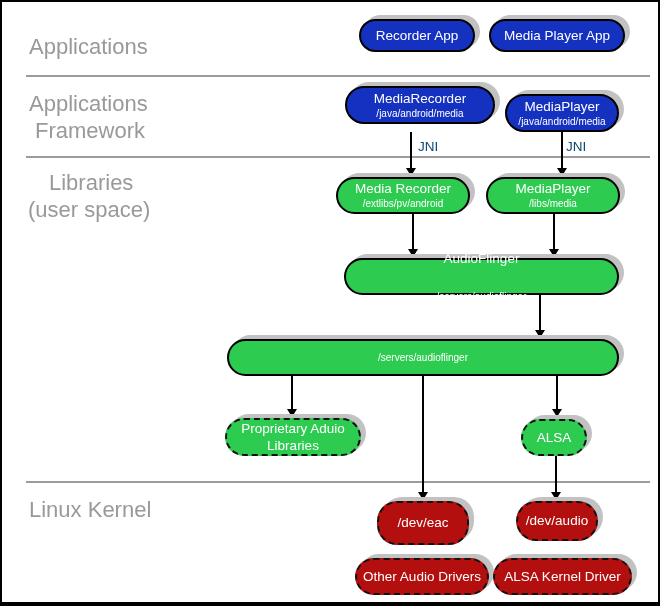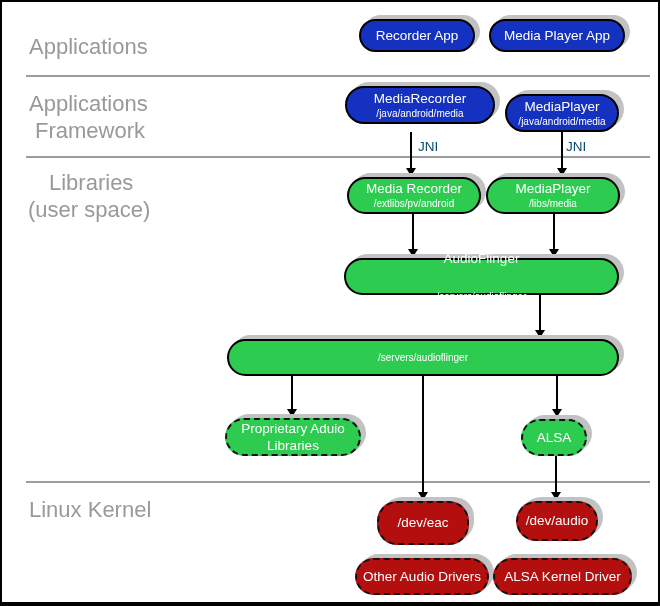--- a/index.html
+++ b/index.html
@@ -135,21 +135,21 @@
 
   <div class="node blue" style="left:343px;top:84px;width:150px;height:38px;text-align:center;">
     <div class="node-title">MediaRecorder</div>
     <div class="node-sub">/java/android/media</div>
   </div>
   <div class="node blue" style="left:503px;top:92px;width:114px;height:38px;">
     <div class="node-title">MediaPlayer</div>
     <div class="node-sub">/java/android/media</div>
   </div>
 
-  <div class="node green" style="left:345px;top:175px;width:134px;height:37px;align-items:center;">
+  <div class="node green" style="left:334px;top:175px;width:134px;height:37px;align-items:center;">
     <div class="node-title">Media Recorder</div>
     <div class="node-sub">/extlibs/pv/android</div>
   </div>
   <div class="node green" style="left:484px;top:175px;width:134px;height:37px;">
     <div class="node-title">MediaPlayer</div>
     <div class="node-sub">/libs/media</div>
   </div>
   <div class="node green" style="left:342px;top:256px;width:275px;height:37px;gap:23px;">
     <div class="node-title">AudioFlinger</div>
     <div class="node-sub">/servers/audioflinger</div>

